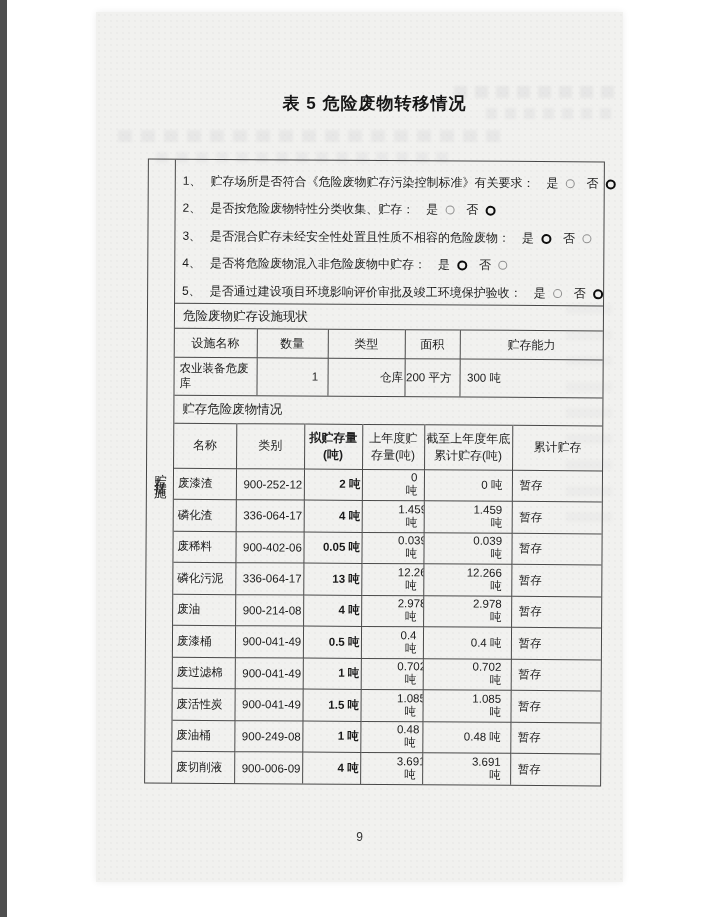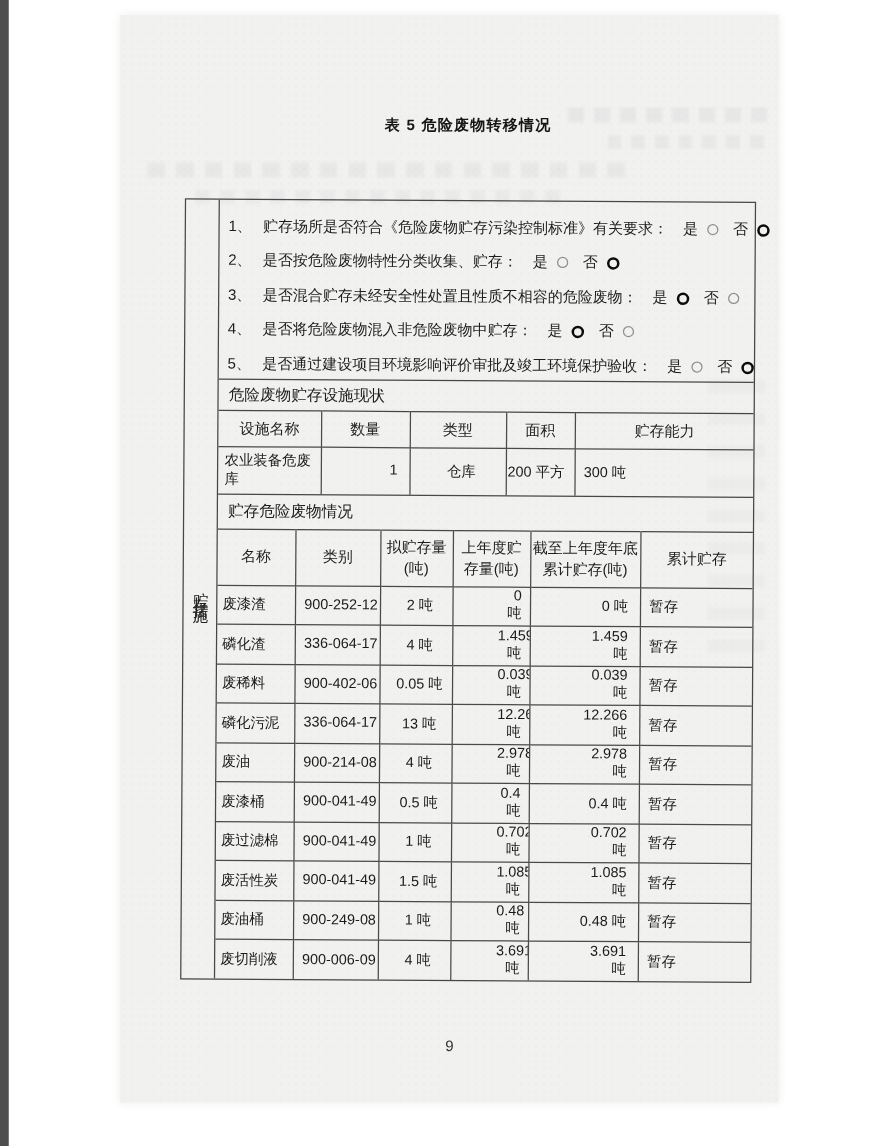--- a/index.html
+++ b/index.html
@@ -28,21 +28,21 @@
       background:repeating-linear-gradient(90deg,rgba(110,110,125,.12) 0 11px,transparent 11px 19px);}
   .g2{left:22px;top:118px;width:390px;height:12px;
       background:repeating-linear-gradient(90deg,rgba(110,110,125,.13) 0 14px,transparent 14px 23px);}
   .g2b{left:60px;top:140px;width:300px;height:11px;
       background:repeating-linear-gradient(90deg,rgba(110,110,125,.10) 0 12px,transparent 12px 20px);}
   .g3{left:470px;top:290px;width:46px;height:220px;
       background:repeating-linear-gradient(0deg,rgba(110,110,125,.07) 0 10px,transparent 10px 26px);}
 
   .doc-title{
     position:absolute;left:50px;top:80px;width:457px;margin:0;
-    text-align:center;font-size:12px;font-weight:bold;letter-spacing:1px;
+    text-align:center;font-size:17px;font-weight:bold;letter-spacing:1px;
     color:#161616;
   }
   .main-table{
     position:absolute;left:50px;top:148px;width:457px;box-sizing:border-box;
     border:1px solid #474747;
     display:flex;align-items:stretch;
     transform:rotate(0.35deg);
     background:transparent;
   }
   .side-col{
@@ -80,29 +80,29 @@
     white-space:pre-line;font-size:12px;color:#1d1d1d;line-height:1.35;}
   table.grid th:first-child,table.grid td:first-child{border-left:none;}
   table.grid th:last-child,table.grid td:last-child{border-right:none;margin-left:25px;}
   table.grid tr:last-child td{border-bottom:none;}
   table.grid td{font-size:11.5px;color:#1a1a1a;}
 
   .ft th{height:29px;}
   .ft td{height:37px;}
   .ft .c0{width:82px;} .ft td.c0{text-align:left;padding-left:5px;}
   .ft .c1{width:71px;} .ft td.c1{text-align:right;padding-right:9px;}
-  .ft .c2{width:77px;} .ft td.c2{text-align:center;padding-left:7px;}
+  .ft .c2{width:77px;} .ft td.c2{text-align:right;padding-left:7px;}
   .ft .c3{width:55px;} .ft td.c3{text-align:left;padding-right:4px;}
   .ft td.c4{text-align:left;padding-left:7px;}
 
   .st th{height:45px;}
   .st td{height:31.5px;padding-left:36px;}
   .st .c0{width:62px;} .st td.c0{text-align:left;padding-left:4px;}
   .st .c1{width:68px;} .st td.c1{text-align:left;padding-left:7px;}
-  .st .c2{width:58px;} .st td.c2{text-align:center;padding-left:7px;}
+  .st .c2{width:58px;font-weight:bold;} .st td.c2{text-align:right;padding-left:7px;}
   .st .c3{width:62px;} .st td.c3{text-align:right;padding-right:6px;}
   .st .c4{width:88px;} .st td.c4{text-align:right;padding-right:9px;}
   .st td.c5{text-align:left;padding-left:7px;}
 
   .page-number{
     position:absolute;left:0;top:818px;width:527px;text-align:center;
     font-size:12px;color:#333;
   }
 </style>
 </head>

